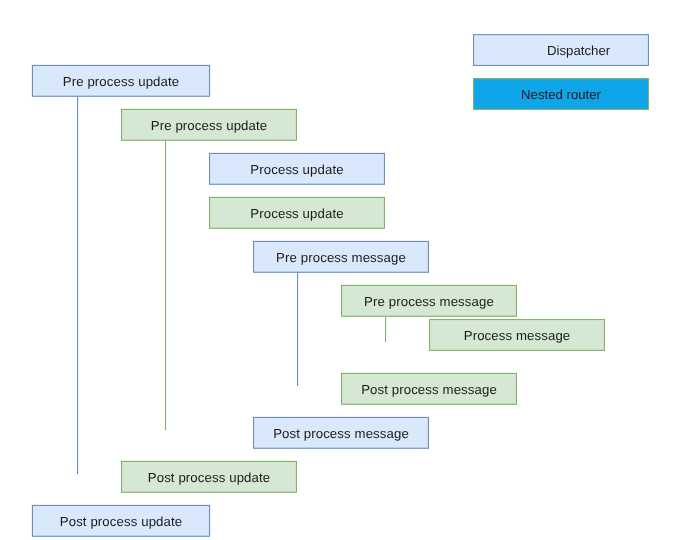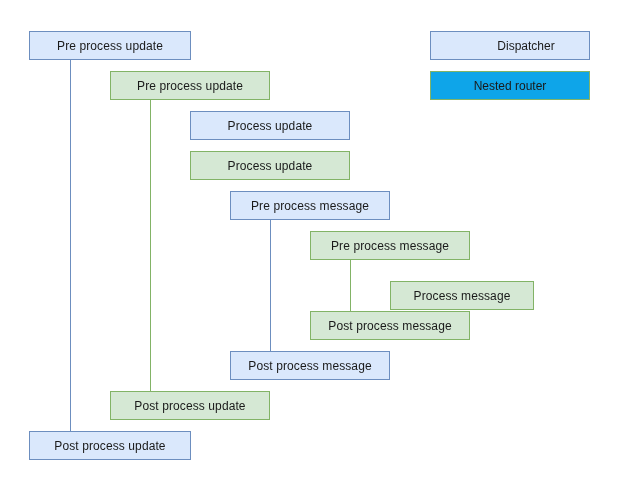--- a/index.html
+++ b/index.html
@@ -25,20 +25,21 @@
     justify-content: center;
     font-size: 12px;
     line-height: 14px;
     color: #1a1a1a;
     letter-spacing: 0.1px;
     border-width: 1px;
     border-style: solid;
     text-align: center;
     white-space: nowrap;
     z-index: 2;
+    margin-top: 28px;
   }
   .node.dispatcher {
     background: #dae8fc;
     border-color: #6c8ebf;
   }
   .node.router {
     background: #d5e8d4;
     border-color: #82b366;
   }
   .connector {
@@ -82,20 +83,20 @@
     <div class="connector dispatcher" style="left: 70px; top: 60px; height: 371px;"></div>
     <div class="connector router" style="left: 150px; top: 100px; height: 291px;"></div>
     <div class="connector dispatcher" style="left: 270px; top: 220px; height: 131px;"></div>
     <div class="connector router" style="left: 350px; top: 260px; height: 51px;"></div>
     <div class="node dispatcher" style="left: 29px; top: 31px; width: 162px; height: 29px;">Pre process update</div>
     <div class="node router" style="left: 110px; top: 71px; width: 160px; height: 29px;">Pre process update</div>
     <div class="node dispatcher" style="left: 190px; top: 111px; width: 160px; height: 29px;">Process update</div>
     <div class="node router" style="left: 190px; top: 151px; width: 160px; height: 29px;">Process update</div>
     <div class="node dispatcher" style="left: 230px; top: 191px; width: 160px; height: 29px;">Pre process message</div>
     <div class="node router" style="left: 310px; top: 231px; width: 160px; height: 29px;">Pre process message</div>
-    <div class="node router" style="left: 390px; top: 281px; width: 144px; height: 29px;">Process message</div>
+    <div class="node router" style="left: 390px; top: 262px; width: 160px; height: 29px;">Process message</div>
     <div class="node router" style="left: 310px; top: 311px; width: 160px; height: 29px;">Post process message</div>
     <div class="node dispatcher" style="left: 230px; top: 351px; width: 160px; height: 29px;">Post process message</div>
     <div class="node router" style="left: 110px; top: 391px; width: 160px; height: 29px;">Post process update</div>
     <div class="node dispatcher" style="left: 29px; top: 431px; width: 162px; height: 29px;">Post process update</div>
     <div class="legend-node dispatcher" style="left: 430px; top: 31px; width: 160px; height: 29px; padding-left: 32px;">Dispatcher</div>
     <div class="legend-node router" style="left: 430px; top: 71px; width: 160px; height: 29px;">Nested router</div>
   </div>
 
 </body></html>

